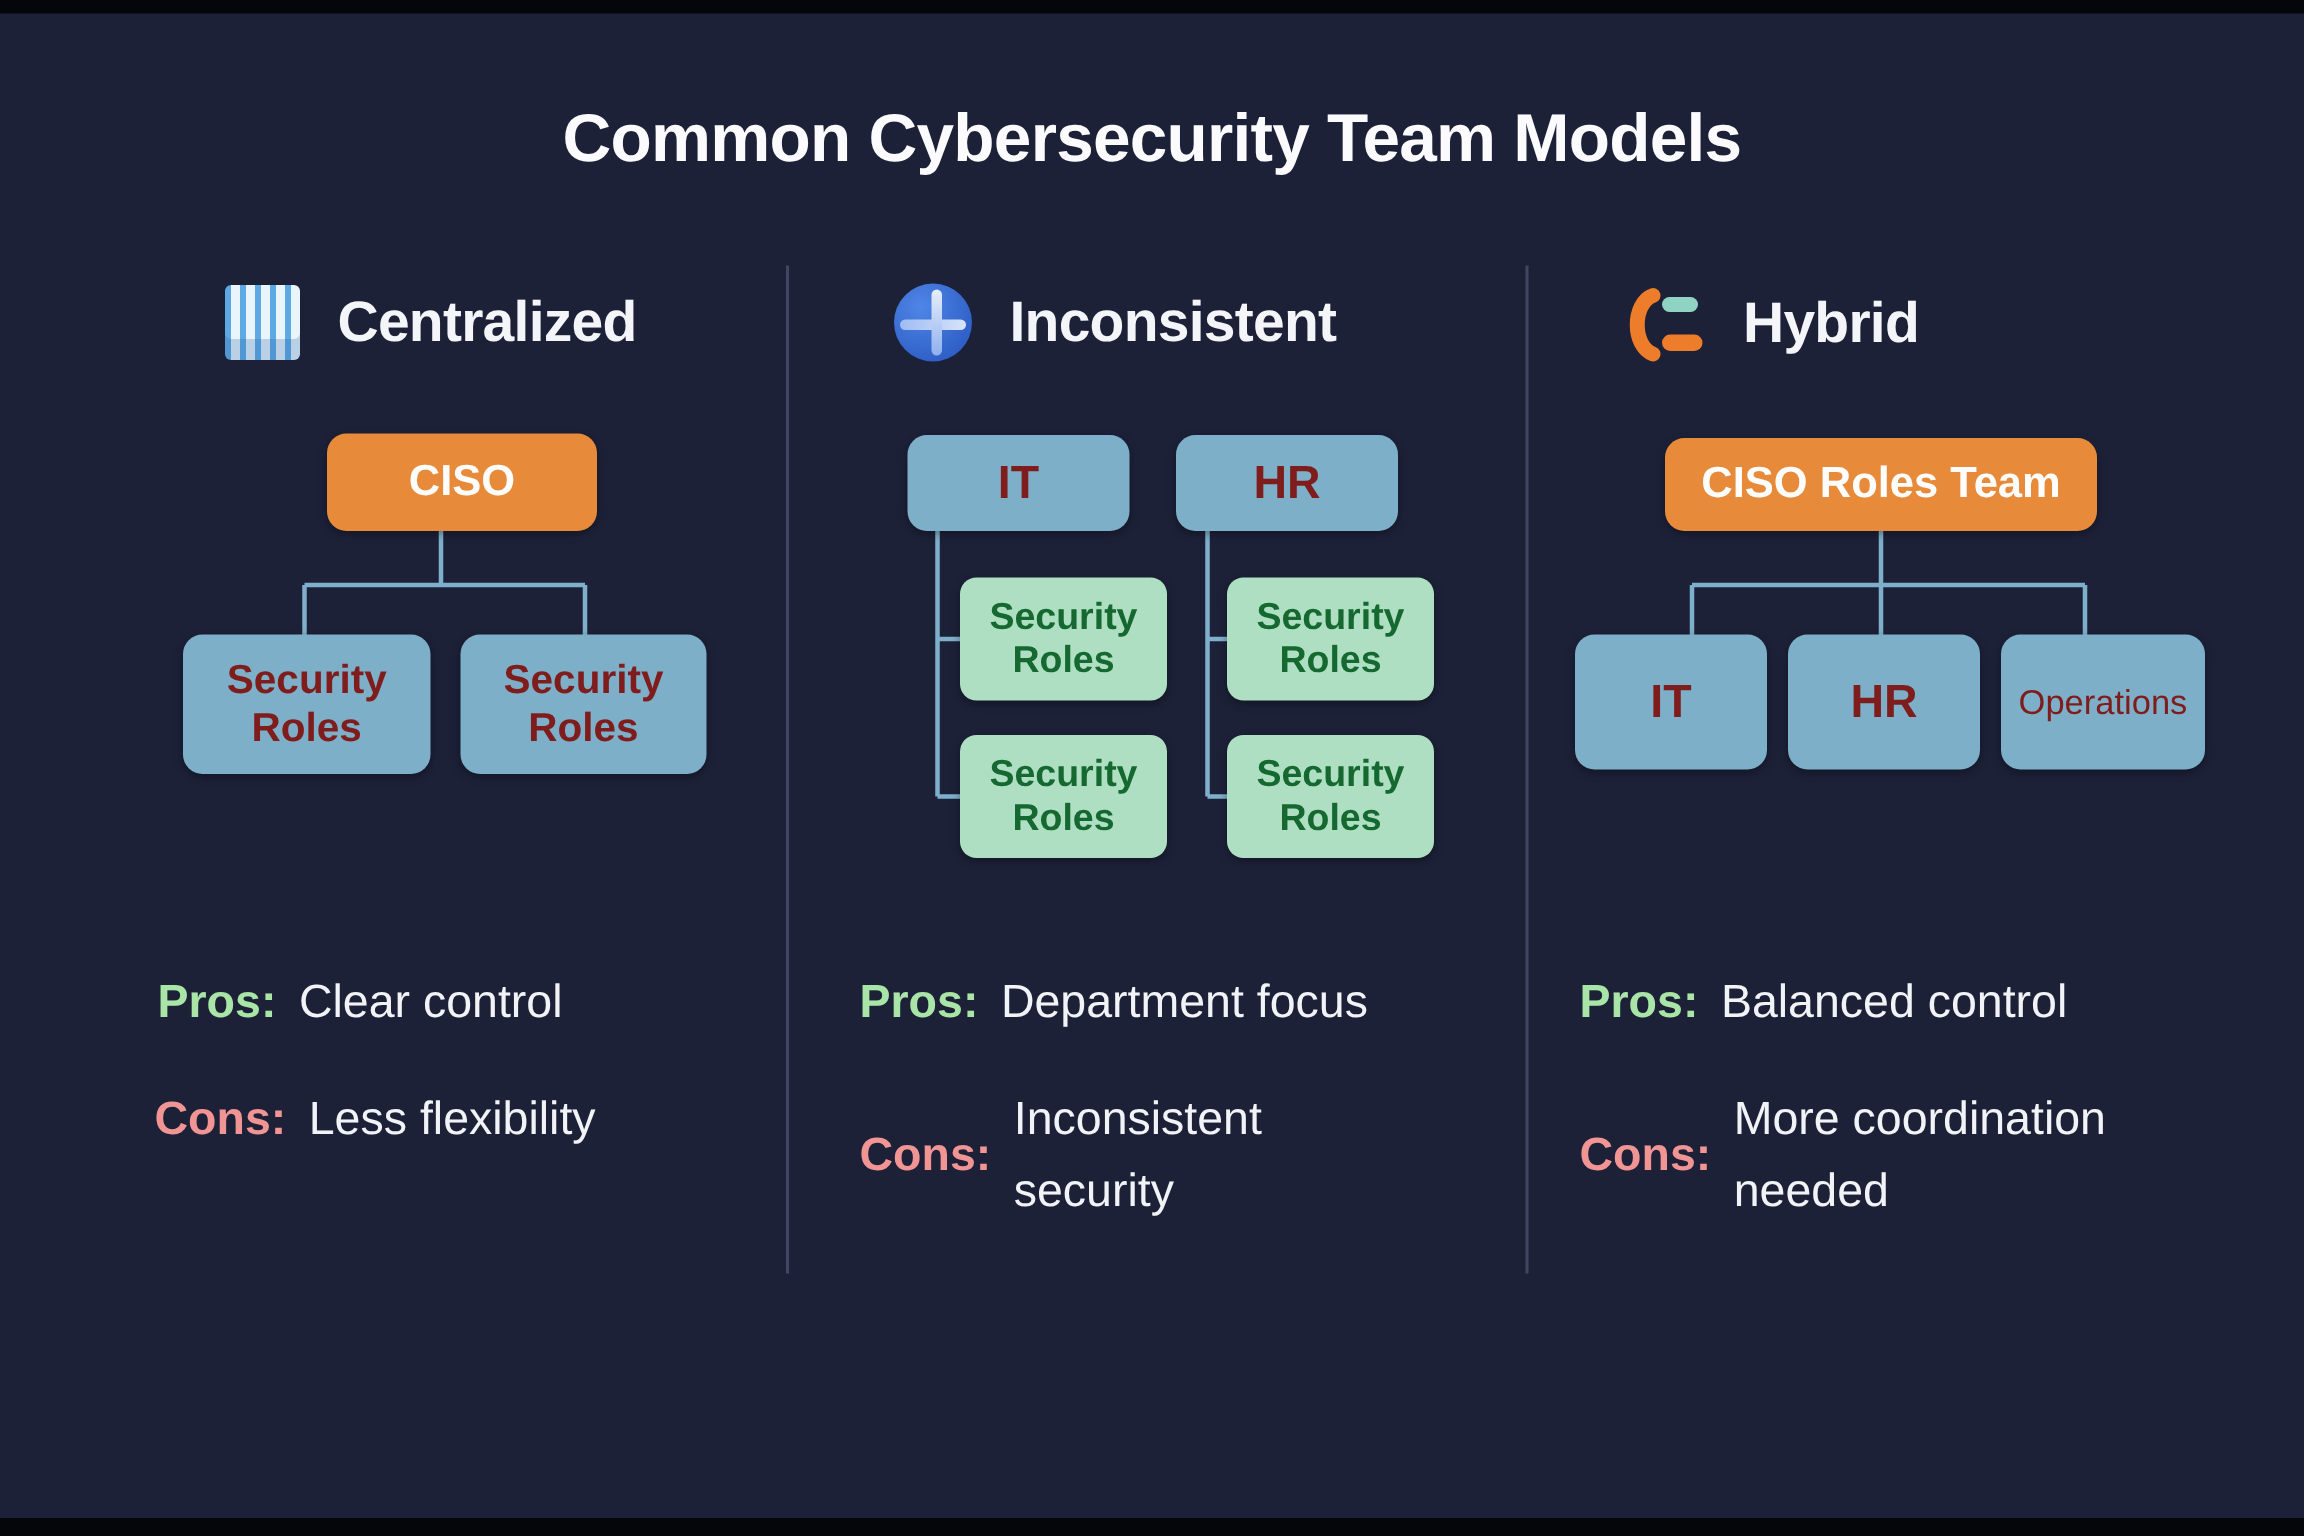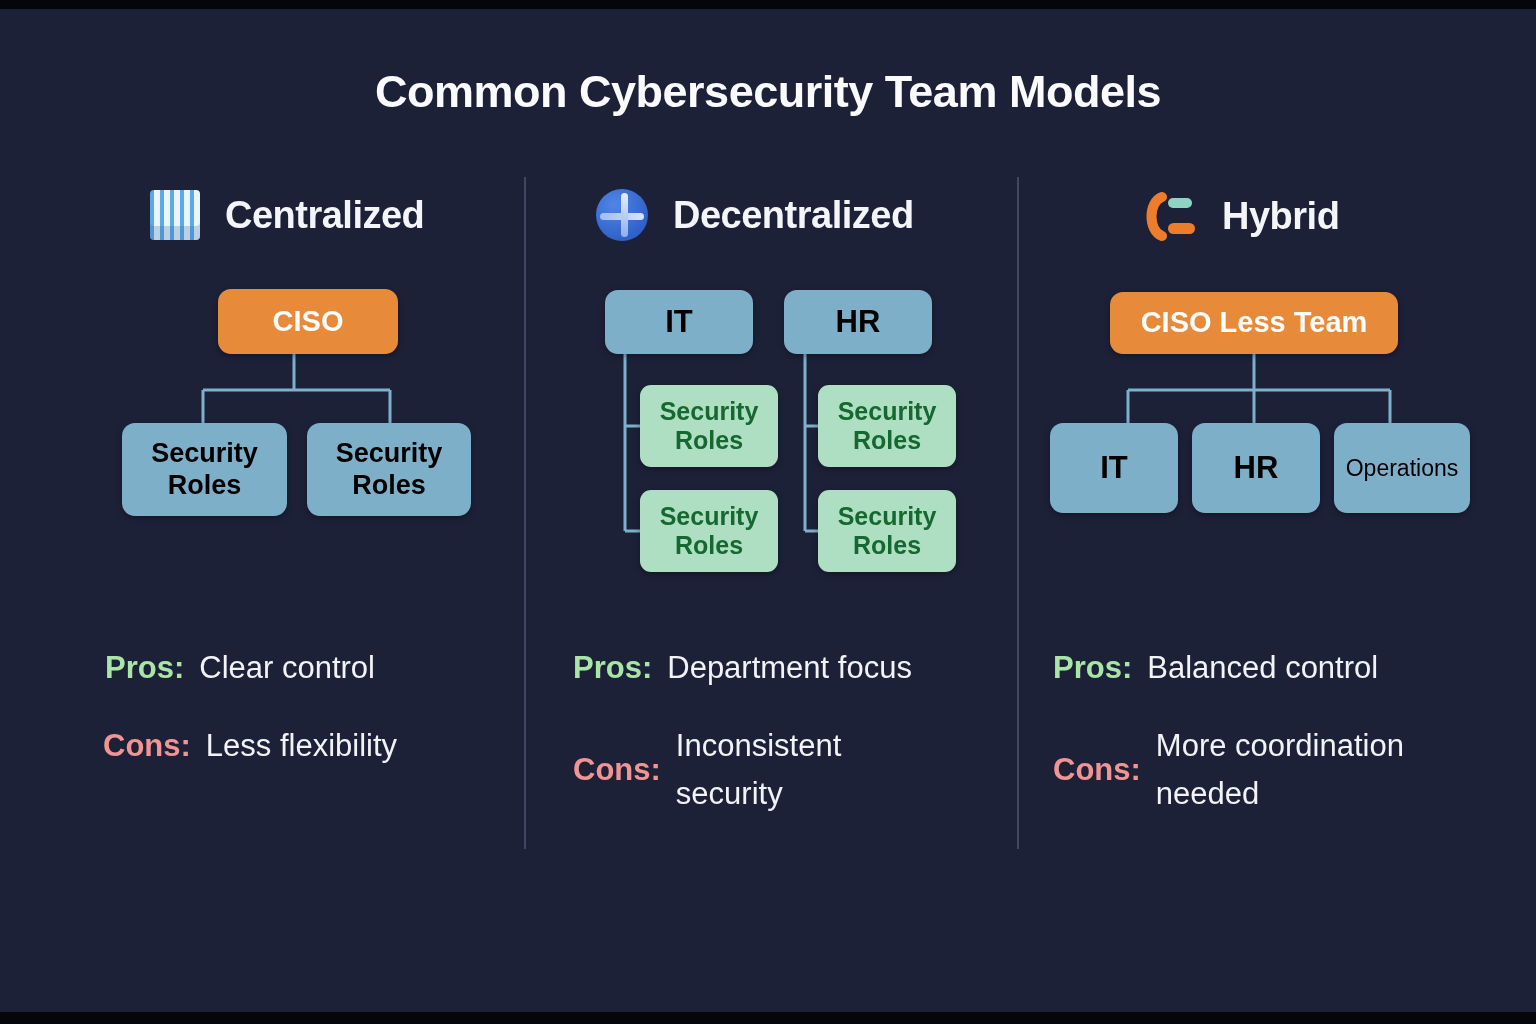--- a/index.html
+++ b/index.html
@@ -47,21 +47,21 @@
     background:linear-gradient(90deg,#9fbcf2,#d7e3fa);border-radius:4px;
   }
   .icon-merge{width:56px;height:52px;}
   
   .box{
     position:absolute;display:flex;align-items:center;justify-content:center;
     text-align:center;border-radius:13px;line-height:1.15;
     box-shadow:0 2px 6px rgba(0,0,0,0.35);
   }
   .box.orange{background:var(--orange);color:#fdfdfd;font-weight:bold;}
-  .box.blue{background:var(--blue_box);color:#000000;}
+  .box.blue{background:var(--blue_box);color:#7f1d1d;}
   .box.green{background:var(--green_box);color:var(--green_box_text);font-weight:bold;border-radius:11px;}
   .connectors{position:absolute;left:0;top:0;}
   .connectors path{stroke:var(--connector);stroke-width:3;fill:none;}
   
   .pc-row{
     position:absolute;display:flex;gap:15px;align-items:center;
     font-size:31px;line-height:1.55;color:var(--text);
   }
   .pc-label{font-weight:bold;white-space:nowrap;}
   .pc-label.pros{color:var(--pros);}
@@ -91,24 +91,24 @@
   <div class="col-header" style="left:150px;top:190px;">
     <span class="icon-building"></span>
     <span>Centralized</span>
   </div>
 
   <div class="col-header" style="left:596px;top:189px;">
     <span class="icon-globe">
         <span class="h"></span>
         <span class="v"></span>
       </span>
-    <span>Decentralized</span>
+    <span>Inconsistent</span>
   </div>
 
-  <div class="col-header" style="left:1141px;top:190px;align-items:center;">
+  <div class="col-header" style="left:1081px;top:190px;align-items:center;">
     <span class="icon-merge">
       <svg width="56" height="52" viewBox="0 0 56 52">
         <path d="M21 7 C 7 12, 7 41, 21 46" stroke="#ed7d2b" stroke-width="10" fill="none" stroke-linecap="round"></path>
         <rect x="27" y="8" width="24" height="10" rx="5" fill="#8fd4c2"></rect>
         <rect x="27" y="33" width="27" height="11" rx="5.5" fill="#ed7d2b"></rect>
       </svg>
     </span>
     <span>Hybrid</span>
   </div>
 
@@ -135,21 +135,21 @@
     <span>Security Roles</span>
   </div>
   <div class="box green" style="left:818px;top:385px;width:138px;height:82px;font-size:25px;">
     <span>Security Roles</span>
   </div>
   <div class="box green" style="left:818px;top:490px;width:138px;height:82px;font-size:25px;">
     <span>Security Roles</span>
   </div>
 
   <div class="box orange" style="left:1110px;top:292px;width:288px;height:62px;font-size:29px;">
-    <span>CISO Less Team</span>
+    <span>CISO Roles Team</span>
   </div>
   <div class="box blue" style="left:1050px;top:423px;width:128px;height:90px;font-size:31px;font-weight:bold;">
     <span>IT</span>
   </div>
   <div class="box blue" style="left:1192px;top:423px;width:128px;height:90px;font-size:31px;font-weight:bold;">
     <span>HR</span>
   </div>
   <div class="box blue" style="left:1334px;top:423px;width:136px;height:90px;font-size:23px;">
     <span>Operations</span>
   </div>

